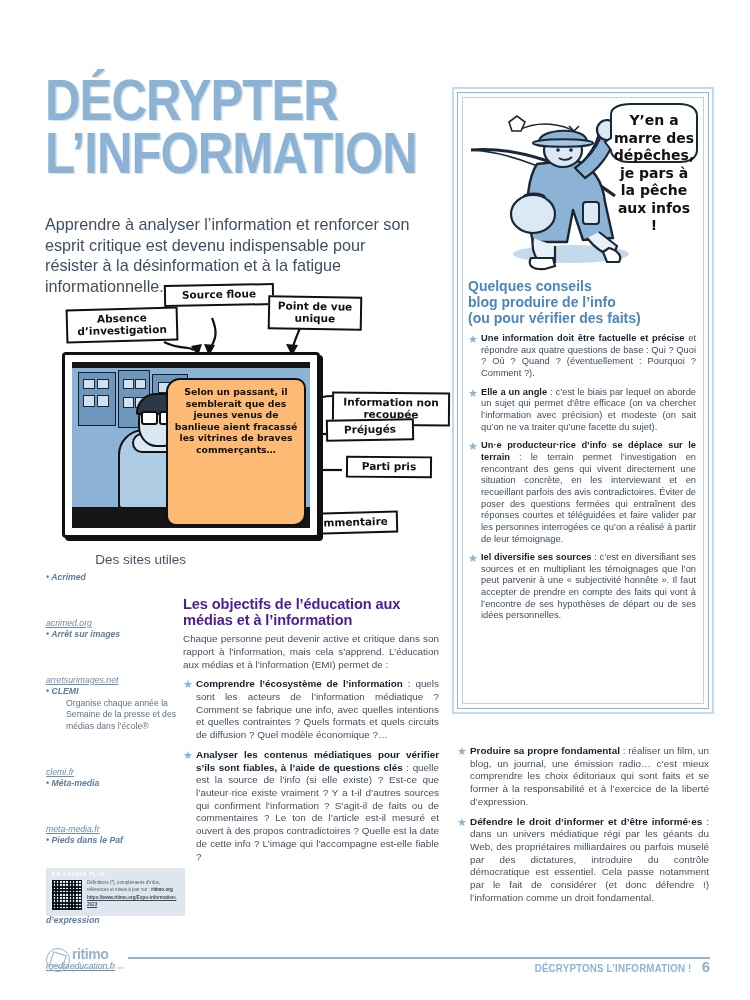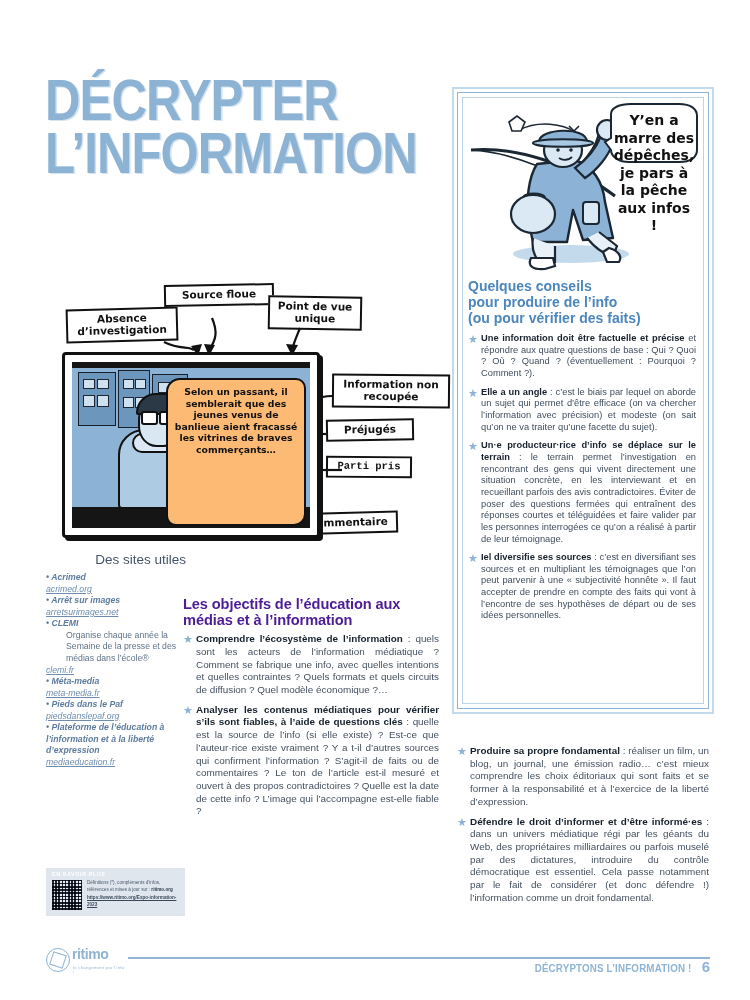--- a/index.html
+++ b/index.html
@@ -57,23 +57,23 @@
     font-family:"DejaVu Sans", sans-serif;
     font-size:10.5px;line-height:1.12;
     color:#111;
     padding:3px 5px;
     text-align:center;
     font-weight:600;
   }
   .tag.t-source{left:118px;top:0px;width:96px;transform:rotate(-1deg);}
   .tag.t-absence{left:20px;top:24px;width:98px;transform:rotate(-1.5deg);}
   .tag.t-point{left:222px;top:12px;width:80px;transform:rotate(1deg);}
-  .tag.t-nonrec{left:286px;top:90px;width:104px;transform:rotate(0.5deg);}
+  .tag.t-nonrec{left:286px;top:108px;width:104px;transform:rotate(0.5deg);}
   .tag.t-prejuges{left:280px;top:135px;width:74px;transform:rotate(-1deg);}
-  .tag.t-parti{left:280px;top:172px;width:72px;transform:rotate(0.5deg);font-family:Liberation Mono, monospace;}
+  .tag.t-parti{left:300px;top:172px;width:72px;transform:rotate(0.5deg);}
   .tag.t-comm{left:240px;top:228px;width:98px;transform:rotate(-1.5deg);}
 
   .tv{
     position:absolute;left:16px;top:68px;width:252px;height:180px;
     background:#fff;border:3px solid #111;border-radius:4px;
     box-shadow:3px 3px 0 #111;
   }
   .tv-screen{
     position:absolute;inset:7px;
     background:#151515;overflow:hidden;
@@ -133,21 +133,21 @@
   .sites-title{
     position:absolute;left:46px;top:552px;width:140px;
     font-size:13.5px;color:#44536a;text-align:right;
   }
   .sites-list{
     position:absolute;left:46px;top:572px;width:132px;
     font-size:8.7px;line-height:1.33;color:#5d7b9e;
   }
   .sites-list .nm{font-weight:bold;font-style:italic;color:#5d7b9e;display:block;}
   .sites-list .nm:before{content:"• ";}
-  .sites-list .url{display:block;font-style:italic;text-decoration:underline;color:#6d8cae;}
+  .sites-list .url{display:block;font-style:italic;text-decoration:underline;color:#6d8cae;margin-top:34px;}
   .sites-list .desc{display:block;color:#5f7287;font-style:normal;margin-left:20px;}
 
   
   .qrbox{
     position:absolute;left:46px;top:868px;width:139px;height:48px;
     background:#dfe6ee;
   }
   .qr-label{
     position:absolute;left:6px;top:3px;font-size:5.4px;letter-spacing:0.6px;
     color:#ffffff;font-weight:bold;
@@ -251,20 +251,21 @@
 </head>
 <body>
 
 <div class="page">
 
   <h1 class="headline">
     <span>DÉCRYPTER</span>
     <span>L’INFORMATION</span>
   </h1>
 
+  <p class="subtitle">Apprendre à analyser l’information et renforcer son esprit critique est devenu indispensable pour résister à la désinformation et à la fatigue informationnelle.</p>
 
   <div class="comic">
 
     <div class="tag t-absence">Absence d’investigation</div>
     <div class="tag t-source">Source floue</div>
     <div class="tag t-point">Point de vue unique</div>
     <div class="tag t-nonrec">Information non recoupée</div>
     <div class="tag t-prejuges">Préjugés</div>
     <div class="tag t-parti">Parti pris</div>
     <div class="tag t-comm">= Commentaire</div>
@@ -343,20 +344,21 @@
     <div class="qr-label">EN SAVOIR PLUS</div>
     <div class="qr-code"></div>
     <div class="qr-txt">
       <span>Définitions (*), compléments d’infos, références et mises à jour sur : </span><b>ritimo.org</b>
       <a class="qr-link" href="#">https://www.ritimo.org/Expo-information-2023</a>
     </div>
   </div>
 
   <div class="mid">
     <h2 class="h2">Les objectifs de l’éducation aux médias et à l’information</h2>
+    <p class="p">Chaque personne peut devenir active et critique dans son rapport à l’information, mais cela s’apprend. L’éducation aux médias et à l’information (EMI) permet de :</p>
     <div id="objectifs-items">
         <p class="p bul"><span class="star">★</span><b>Comprendre l’écosystème de l’information</b><span> : quels sont les acteurs de l’information médiatique ? Comment se fabrique une info, avec quelles intentions et quelles contraintes ? Quels formats et quels circuits de diffusion ? Quel modèle économique ?…</span></p>
         <p class="p bul"><span class="star">★</span><b>Analyser les contenus médiatiques pour vérifier s’ils sont fiables, à l’aide de questions clés</b><span> : quelle est la source de l’info (si elle existe) ? Est-ce que l’auteur·rice existe vraiment ? Y a t-il d’autres sources qui confirment l’information ? S’agit-il de faits ou de commentaires ? Le ton de l’article est-il mesuré et ouvert à des propos contradictoires ? Quelle est la date de cette info ? L’image qui l’accompagne est-elle fiable ?</span></p>
       </div>
   </div>
 
   <div class="bluebox">
     <div class="bb-inner"></div>
 
     <div class="bb-ill">
@@ -396,21 +398,21 @@
         <circle cx="108" cy="52" r="1.8" fill="#1b2733"></circle>
         <path d="M96,60 C100,63 106,62 109,59" stroke="#1b2733" stroke-width="1.8" fill="none"></path>
 
         <path d="M148,16 C148,10 156,6 168,6 L216,6 C228,6 234,11 234,18 L234,52 C234,59 228,64 216,64 L166,64 C156,64 148,59 148,52 L142,44 L148,40 Z" fill="#fff" stroke="#1b2733" stroke-width="2"></path>
       </svg>
       <div style="position:absolute;left:150px;top:14px;width:82px;font-family:'DejaVu Sans',sans-serif;font-size:14px;line-height:1.25;color:#111;text-align:center;font-weight:600;">Y’en a marre des dépêches, je pars à la pêche aux infos !</div>
     </div>
 
     <div class="bb-h">
       <div>Quelques conseils</div>
-      <div>pour produire de l’info</div>
+      <div>blog produire de l’info</div>
       <div>(ou pour vérifier des faits)</div>
     </div>
 
     <div class="bb-body" id="conseils-items">
         <div class="itm"><span class="star">★</span><b>Une information doit être factuelle et précise</b><span> et répondre aux quatre questions de base : Qui ? Quoi ? Où ? Quand ? (éventuellement : Pourquoi ? Comment ?).</span></div>
         <div class="itm"><span class="star">★</span><b>Elle a un angle</b><span> : c’est le biais par lequel on aborde un sujet qui permet d’être efficace (on va chercher l’information avec précision) et modeste (on sait qu’on ne va traiter qu’une facette du sujet).</span></div>
         <div class="itm"><span class="star">★</span><b>Un·e producteur·rice d’info se déplace sur le terrain</b><span> : le terrain permet l’investigation en rencontrant des gens qui vivent directement une situation concrète, en les interviewant et en recueillant parfois des avis contradictoires. Éviter de poser des questions fermées qui entraînent des réponses courtes et téléguidées et faire valider par les personnes interrogées ce qu’on a réalisé à partir de leur témoignage.</span></div>
         <div class="itm"><span class="star">★</span><b>Iel diversifie ses sources</b><span> : c’est en diversifiant ses sources et en multipliant les témoignages que l’on peut parvenir à une « subjectivité honnête ». Il faut accepter de prendre en compte des faits qui vont à l’encontre de ses hypothèses de départ ou de ses idées personnelles.</span></div>
       </div>
   </div>

